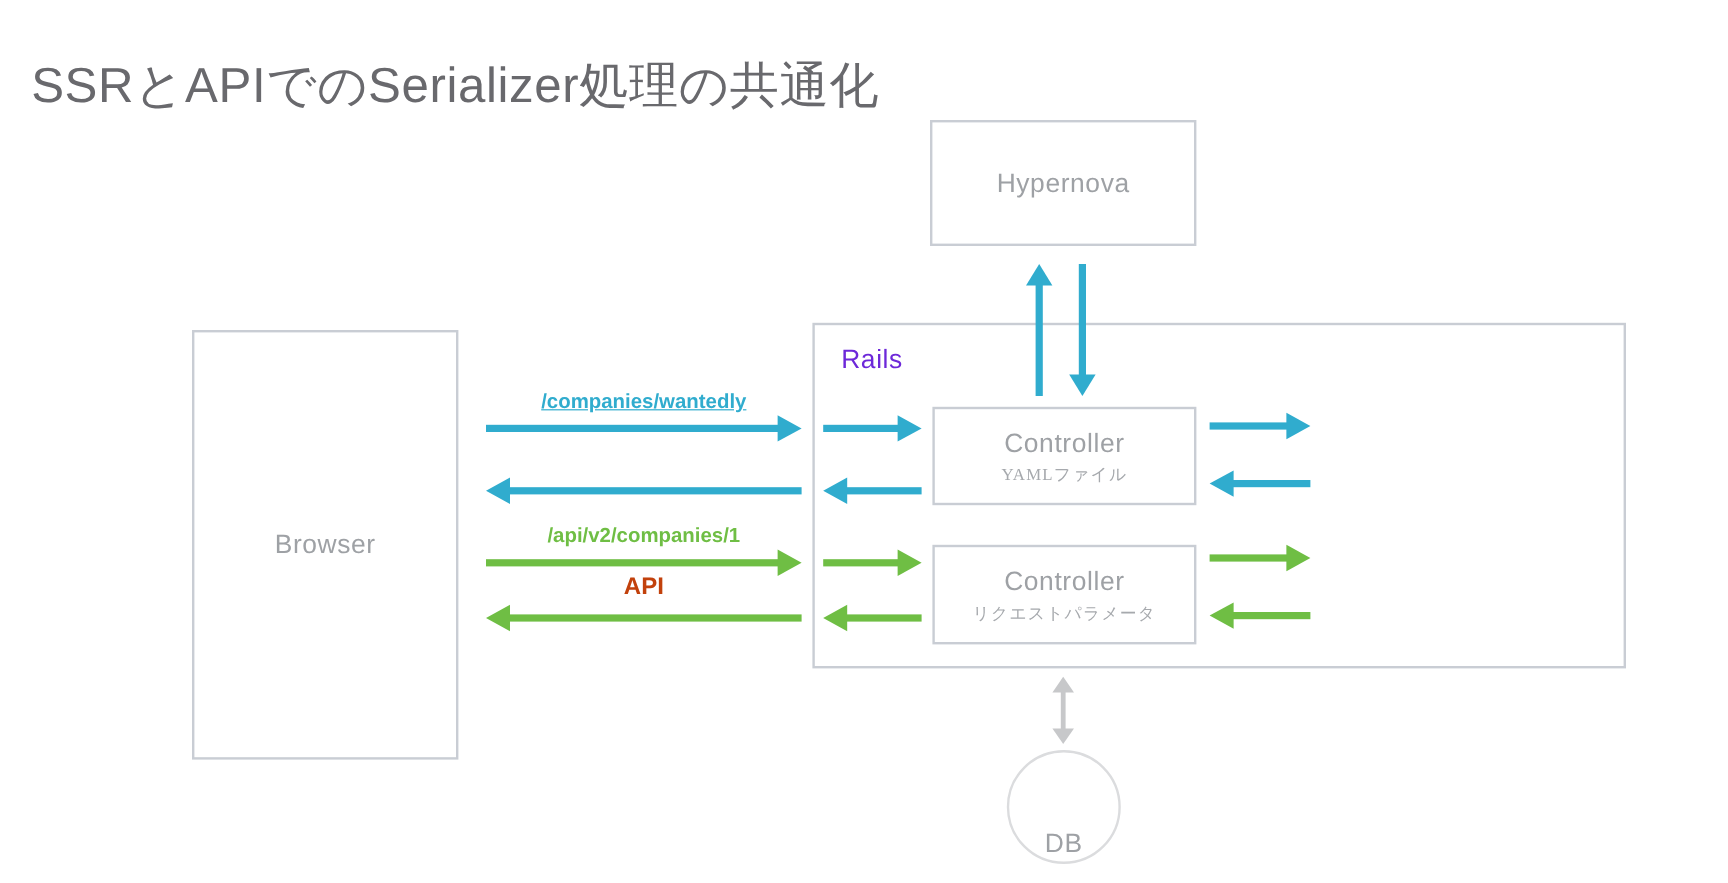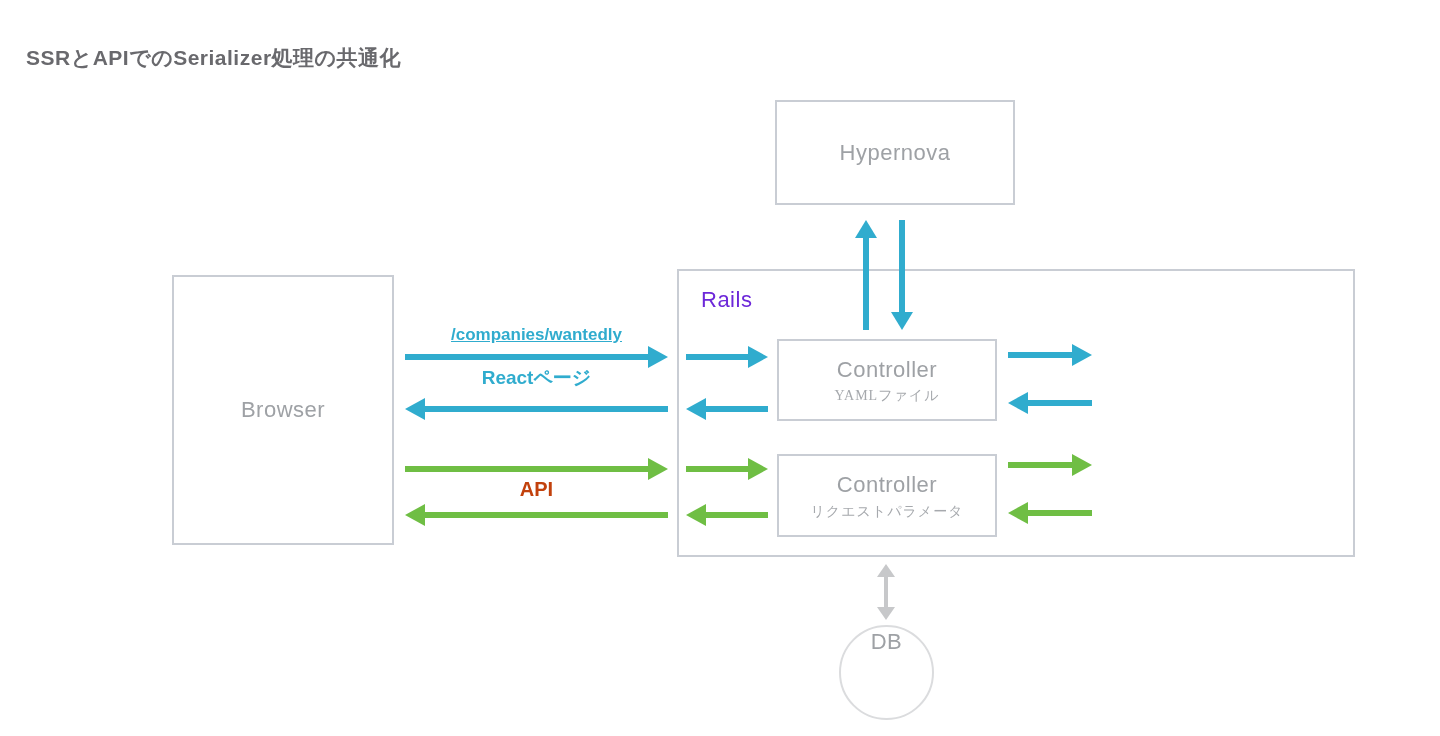--- a/index.html
+++ b/index.html
@@ -4,37 +4,37 @@
 <style>
   * { margin:0; padding:0; box-sizing:border-box; }
   html,body { background:#ffffff; }
   body { font-family:"Liberation Sans","DejaVu Sans",sans-serif; }
   .canvas {
     position:relative; width:1440px; height:736px; background:#ffffff;
     overflow:hidden;
   }
   .title {
     position:absolute; left:26px; top:44px;
-    font-size:21px; font-weight:bold; color:#69696d; letter-spacing:0.5px;
+    font-size:41px; font-weight:normal; color:#69696d; letter-spacing:0.5px;
   }
   
   .box {
     position:absolute; border:2px solid #c9cdd4; background:#ffffff;
     display:flex; flex-direction:column; align-items:center; justify-content:center;
   }
-  .hypernova  { left:775px;  top:100px; width:240px; height:105px; }
-  .browser    { left:172px;  top:275px; width:222px; height:270px; }
+  .hypernova  { left:775px;  top:100px; width:222px; height:105px; }
+  .browser    { left:160px;  top:275px; width:222px; height:358px; }
   .rails      { left:677px;  top:269px; width:678px; height:288px; background:transparent; }
   .controller-ssr { left:777px; top:339px; width:220px; height:82px; }
   .controller-api { left:777px; top:454px; width:220px; height:83px; }
   .serializer { left:1102px; top:337px; width:220px; height:193px; }
   .db {
     position:absolute; left:839px; top:625px; width:95px; height:95px;
     border:2px solid #dbdcde; border-radius:50%; background:#ffffff;
-    display:flex; align-items:flex-start; justify-content:center;
+    display:flex; align-items:flex-end; justify-content:center;
   }
   .node-label { font-size:22px; color:#9ea1a5; letter-spacing:0.5px; line-height:1.35; }
   .node-sublabel { font-size:14px; color:#a6a9ad; margin-top:3px; letter-spacing:1px;font-family:Liberation Serif, serif; }
   .rails-label {
     position:absolute; left:22px; top:16px; font-size:22px; color:#6d28d9; letter-spacing:0.5px;
   }
   
   .flow-label {
     position:absolute; left:405px; width:263px; text-align:center; font-weight:bold;
   }
@@ -115,21 +115,21 @@
     <span class="node-label">Controller</span>
     <span class="node-sublabel">リクエストパラメータ</span>
   </div>
 
 
   <div class="db">
     <span class="node-label">DB</span>
   </div>
 
   <div class="flow-label lbl-ssr-req">/companies/wantedly</div>
-  <div class="flow-label lbl-ssr-res">Reactページ</div>
+  <div class="flow-label lbl-api-req">/api/v2/companies/1</div>
   <div class="flow-label lbl-api-res">API</div>
 
   <div class="ar-h dir-right blue" style="left:405px; top:346px; width:263px;">
       <div class="shaft"></div>
       <div class="head"></div>
     </div>
   <div class="ar-h dir-right blue" style="left:686px; top:346px; width:82px;">
       <div class="shaft"></div>
       <div class="head"></div>
     </div>

